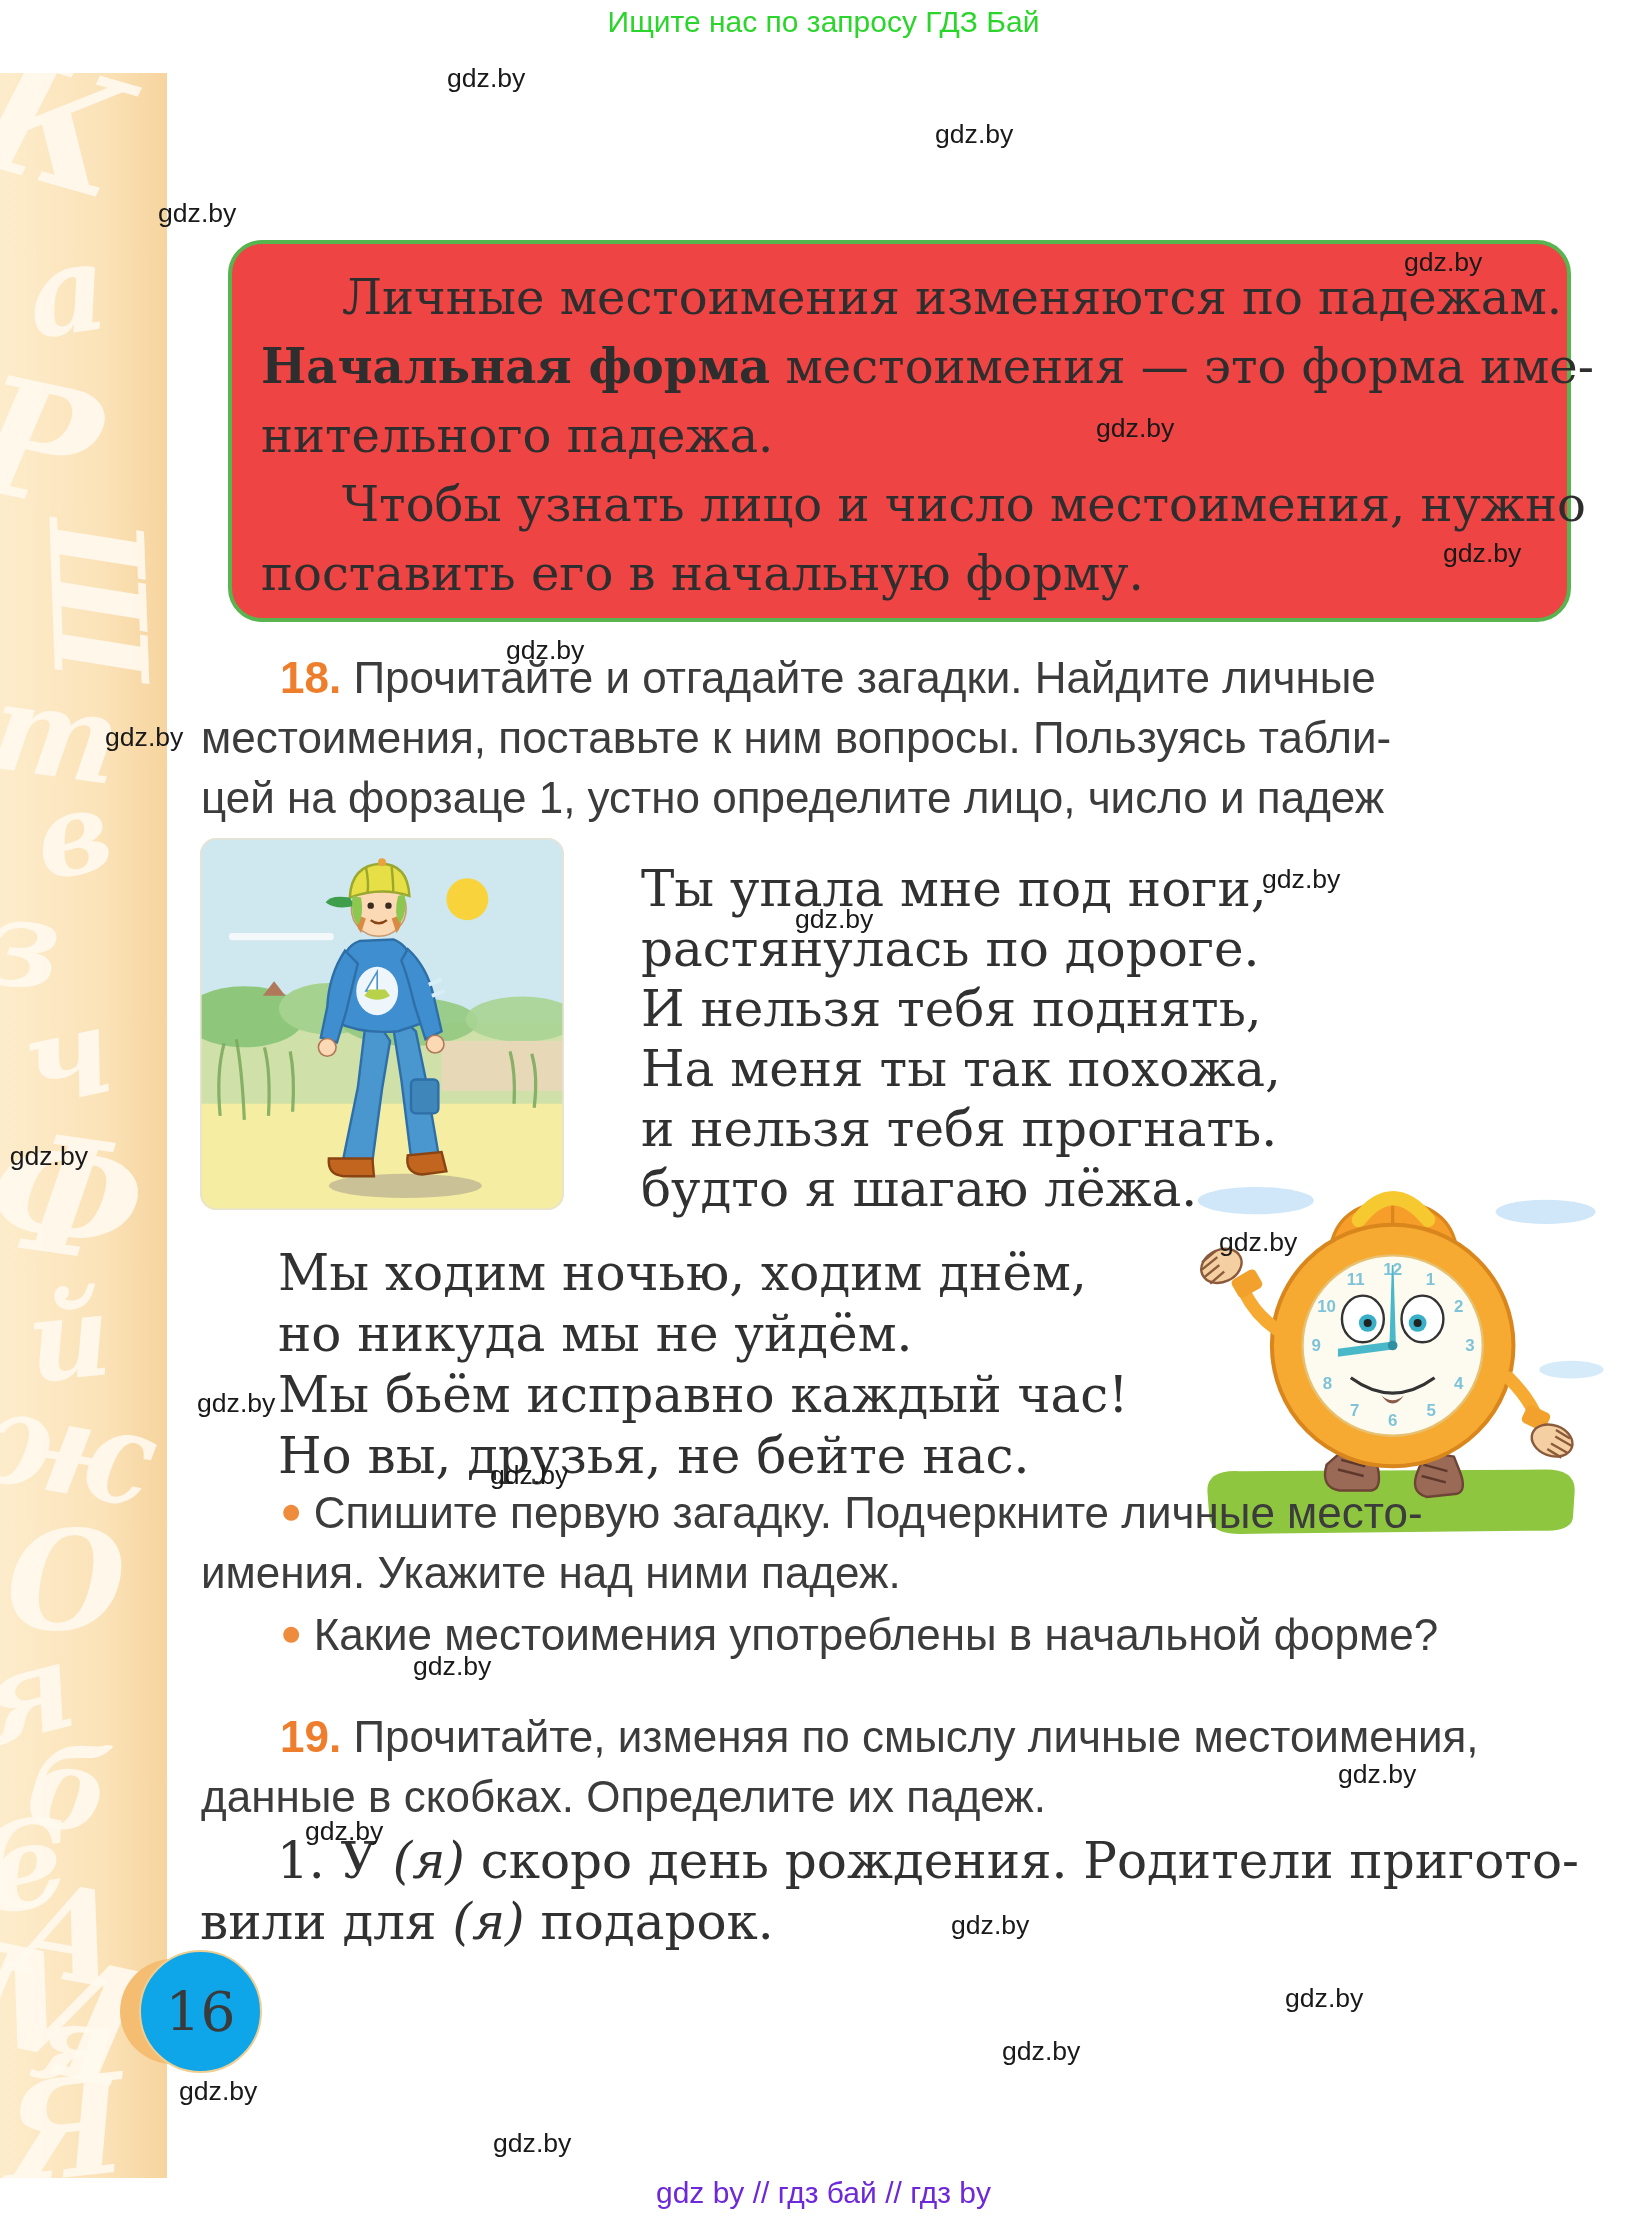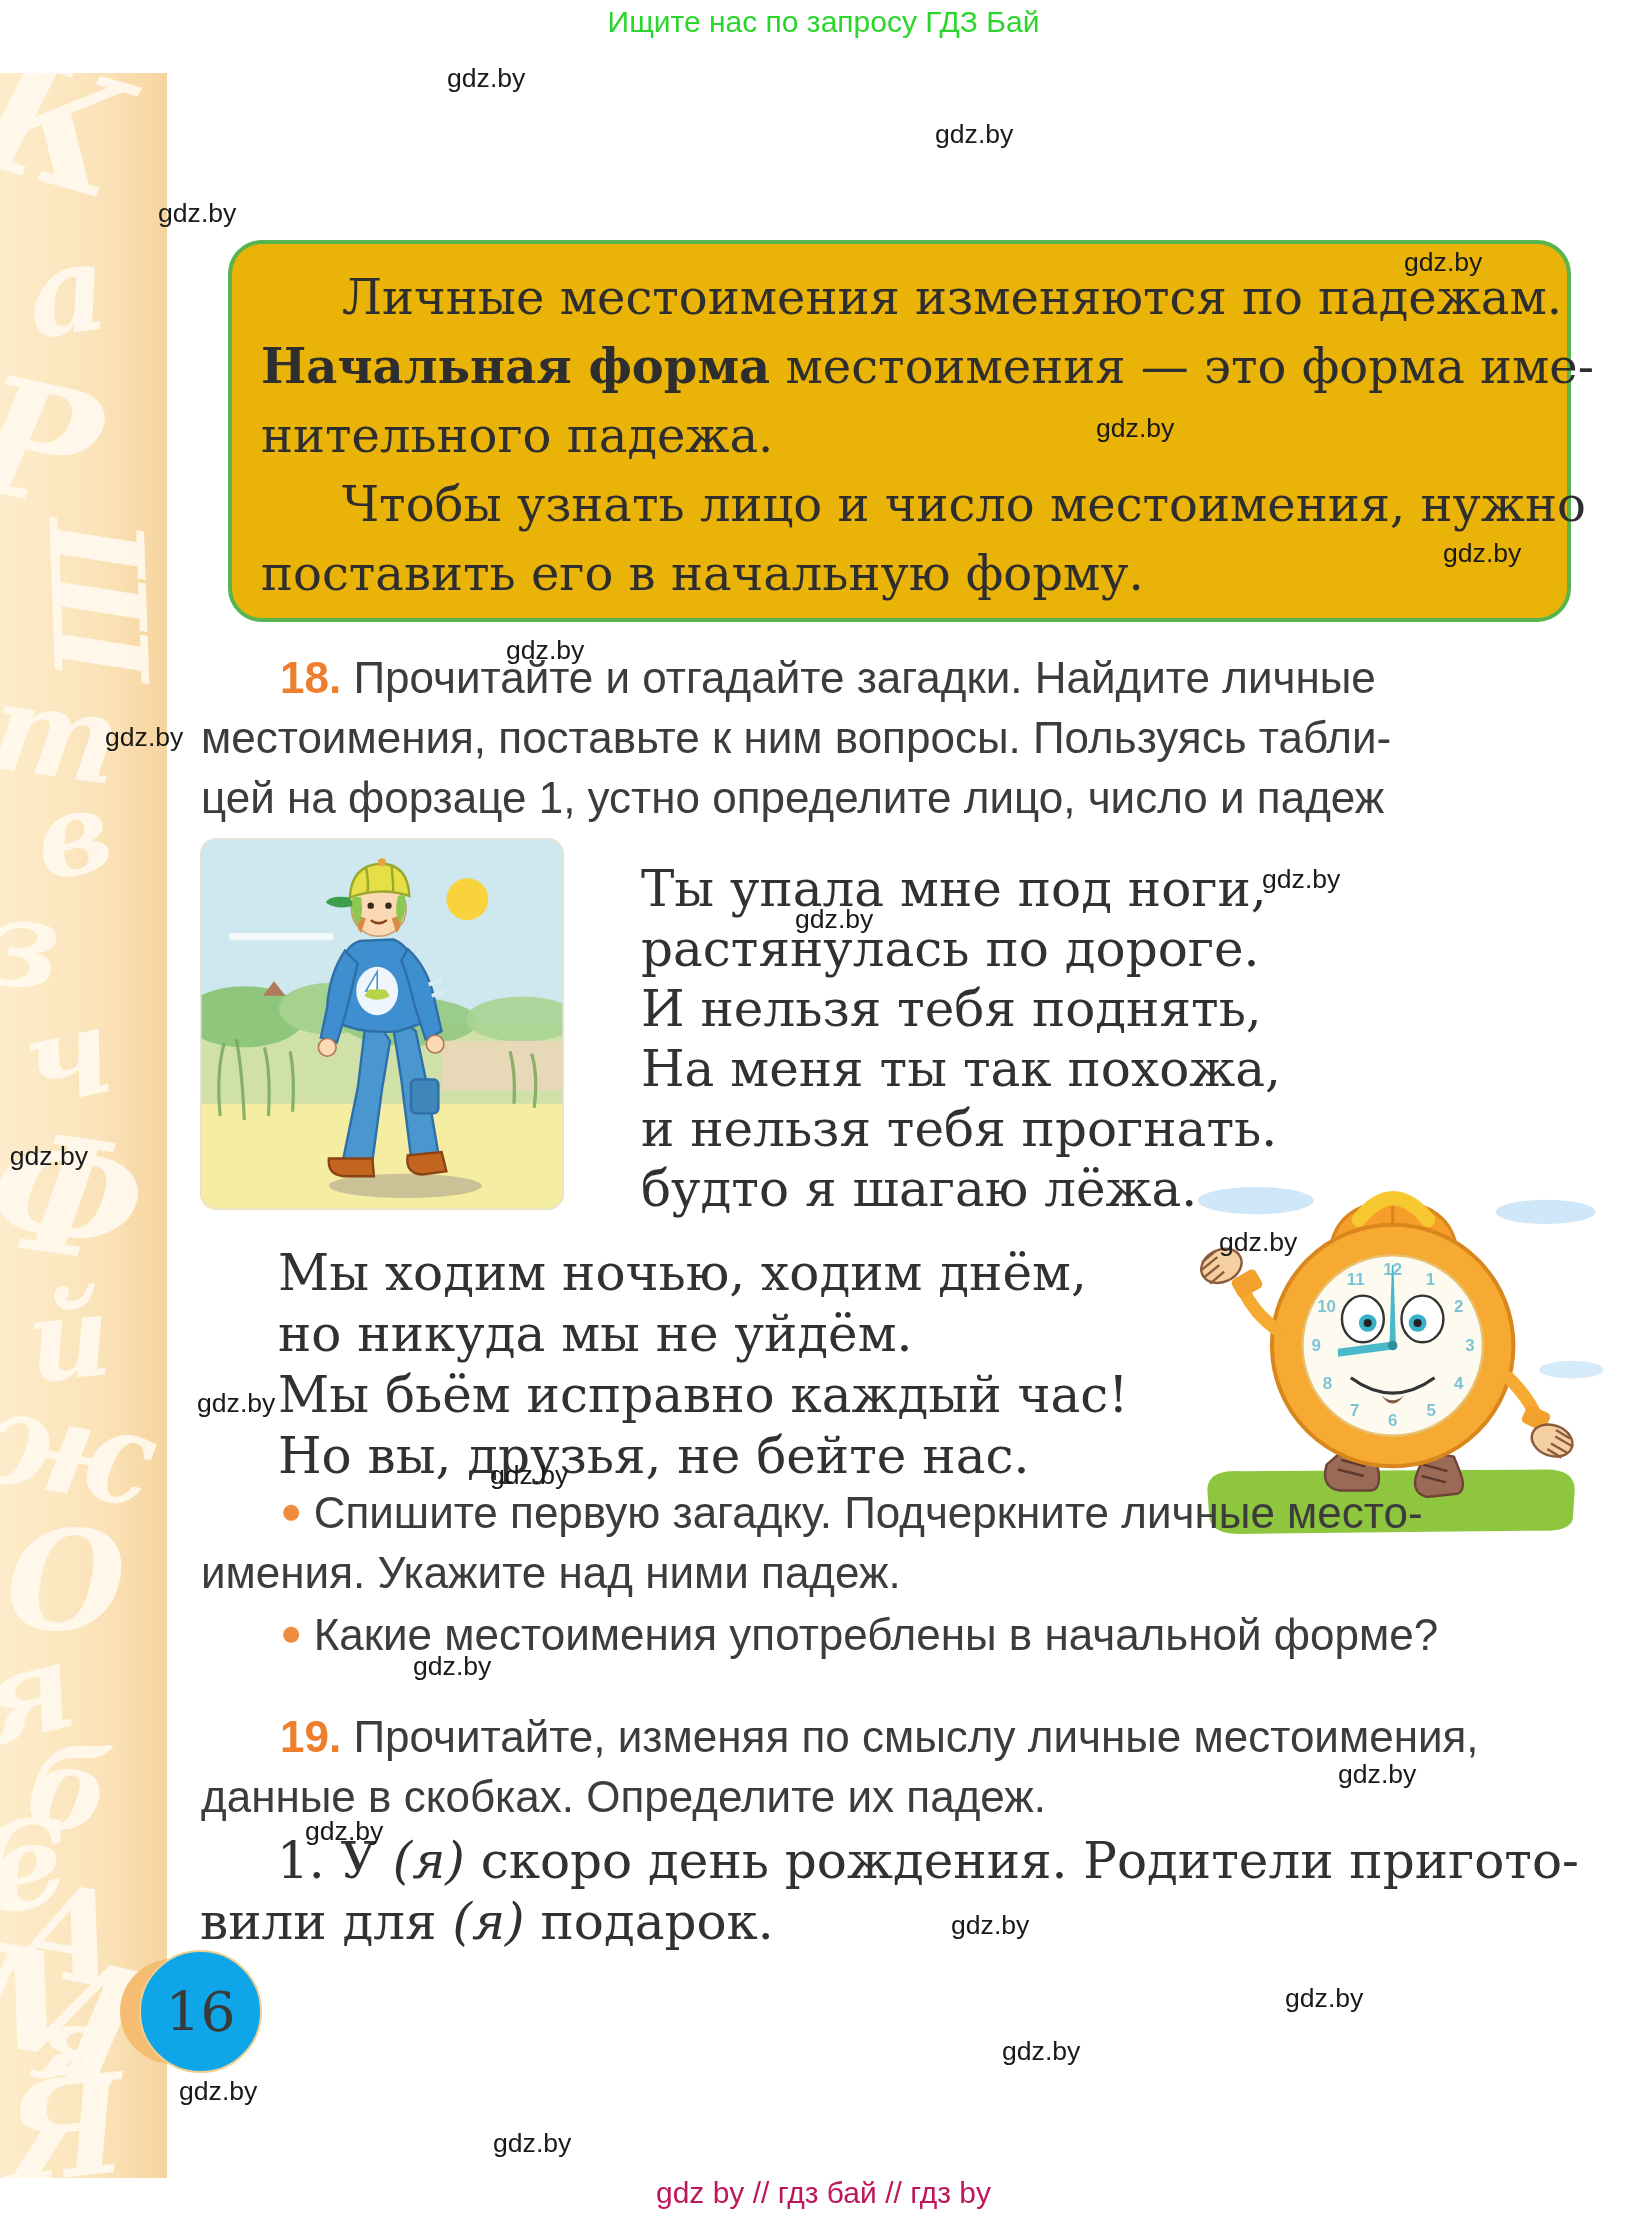--- a/index.html
+++ b/index.html
@@ -15,21 +15,21 @@
           background:linear-gradient(90deg,#fdeccb 0%,#fbe3b9 60%,#f6d49e 100%);}
   .sletter{position:absolute;color:rgba(255,249,238,0.92);
            font-family:"DejaVu Serif",serif;font-style:italic;font-weight:bold;line-height:1;}
 
   
   .wm{position:absolute;font-size:26.6px;color:#191919;white-space:nowrap;
       font-family:"Liberation Sans",sans-serif;}
 
   
   .rulebox{position:absolute;left:228px;top:240px;width:1343px;height:382px;
-           box-sizing:border-box;background:#eab308;border:4.8px solid #58b44e;border-radius:34px;
+           box-sizing:border-box;background:#ef4444;border:4.8px solid #58b44e;border-radius:34px;
            padding:19.3px 24px 0 29px;}
   .rline{font-family:"DejaVu Serif",serif;font-size:48px;line-height:69px;color:#2e2e2e;white-space:nowrap;}
   .rline.ind{text-indent:81px;}
   .rline b{font-weight:bold;}
 
   
   .task{position:absolute;left:201px;width:1386px;font-size:44px;line-height:60px;color:#3c3c3c;}
   .task .ln{white-space:nowrap;}
   .task .ln.ind{text-indent:79px;}
   .exnum{color:#ee7d2c;font-weight:bold;}
@@ -47,21 +47,21 @@
   
   .pgwrap{position:absolute;left:105px;top:1944px;width:193px;height:133px;}
   .crescent{position:absolute;left:14.5px;top:14.5px;width:105px;height:105px;border-radius:50%;
             background:#f5bd72;}
   .pgcircle{position:absolute;left:34px;top:6.4px;width:119px;height:119px;border-radius:50%;
             background:#0ea5e9;border:2.4px solid #efce92;display:flex;align-items:center;justify-content:center;}
   .pgnum{font-family:"DejaVu Serif",serif;font-size:55px;color:#3a3a3a;}
 
   
   .footer{position:absolute;left:0;top:2176px;width:100%;text-align:center;
-          font-size:30px;color:#be185d;}
+          font-size:30px;color:#6d28d9;}
 </style>
 </head>
 <body>
 
 <div id="page">
 
   <div class="hdr">Ищите нас по запросу ГДЗ Бай</div>
 
   <div class="stripe" id="stripe">
       <span class="sletter" style="left: -20px; top: -28px; font-size: 161px; transform: rotate(16deg);">К</span>

